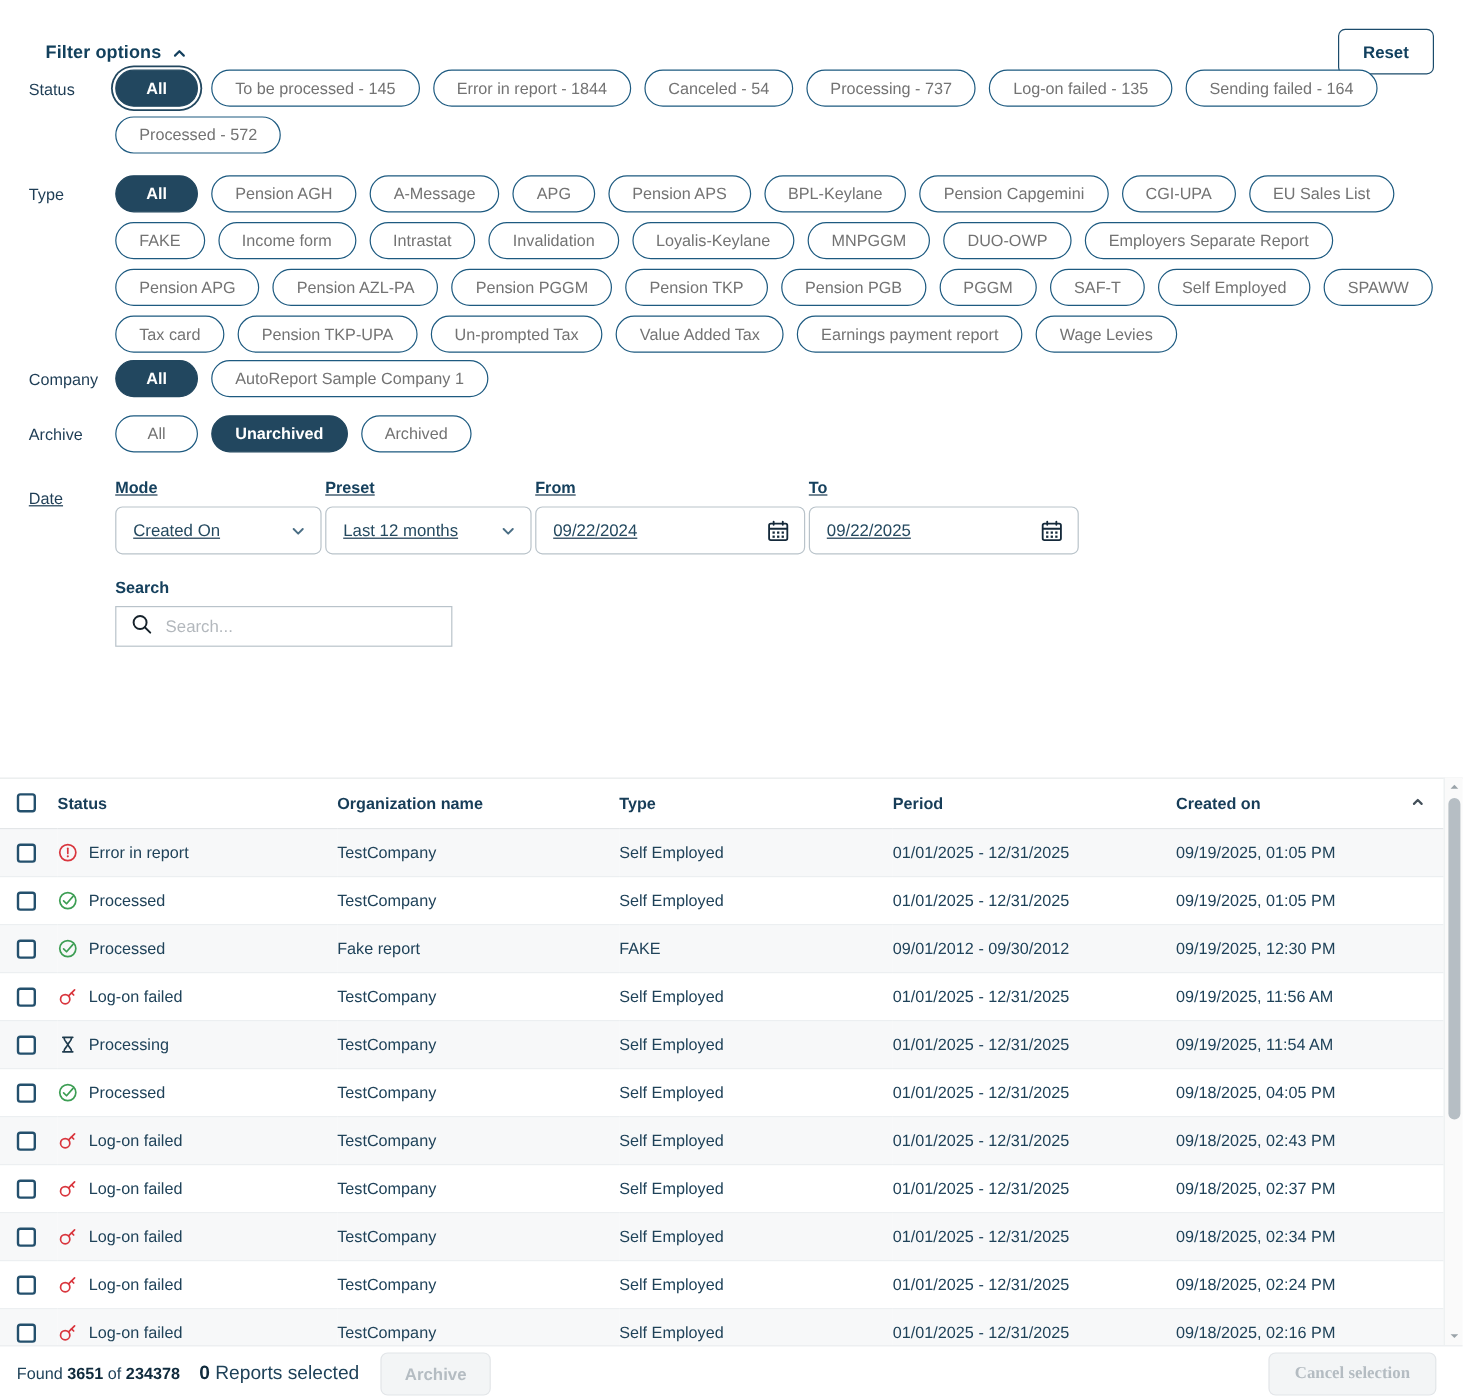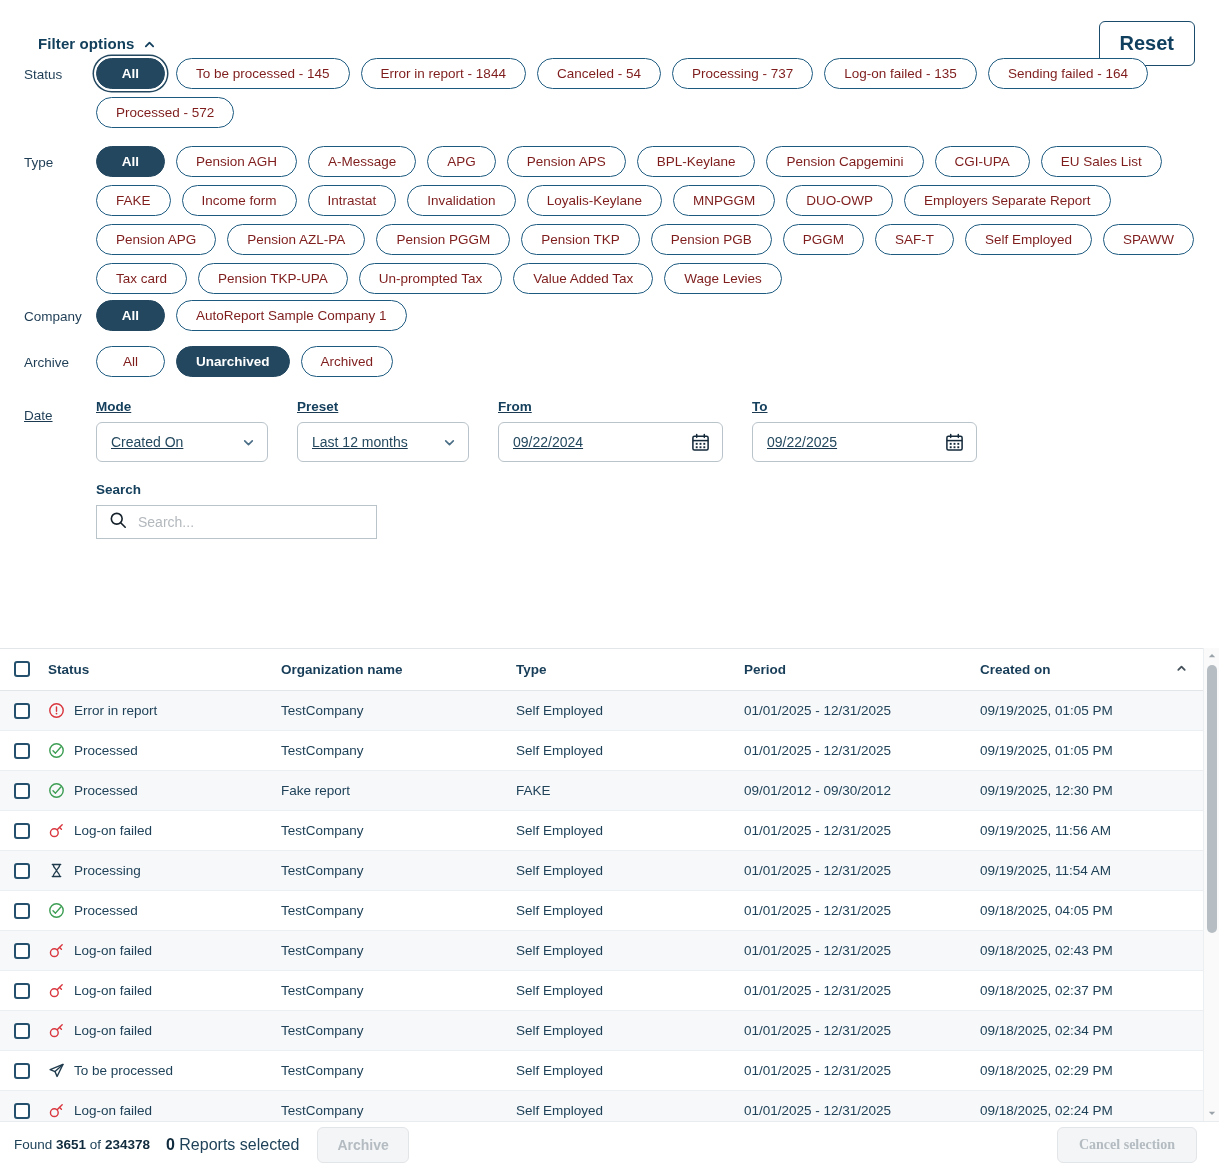--- a/index.html
+++ b/index.html
@@ -28,21 +28,21 @@
     width: 11px; height: 11px; position: relative; top: 1px;
   }
   .caret-up svg { display: block; }
   .reset-btn {
     margin-left: auto;
     border: 1px solid #1b4b6b;
     border-radius: 6px;
     background: #fff;
     color: #11405e;
     font-family: "Liberation Sans", sans-serif;
-    font-size: 20px; font-weight: bold;
+    font-size: 14px; font-weight: bold;
     padding: 10px 20px;
     cursor: pointer;
   }
 
   .frow {
     display: flex;
     padding: 0 24px 0 24px;
     margin-top: 2px;
   }
   .frow-label {
@@ -55,21 +55,21 @@
   }
   .pills {
     display: flex; flex-wrap: wrap;
     gap: 8px 11px;
     flex: 1;
   }
   .pill {
     border: 1px solid #1d5a80;
     border-radius: 18px;
     background: #fff;
-    color: #7f1d1d;
+    color: #737373;
     font-family: "Liberation Sans", sans-serif;
     font-size: 13.5px;
     font-weight: 500;
     height: 31px;
     padding: 0 19px;
     display: inline-flex; align-items: center; justify-content: center;
     cursor: pointer;
     white-space: nowrap;
   }
   .pill.sel {
@@ -78,21 +78,21 @@
     border-color: #22475f;
     font-weight: bold;
   }
   .pill.sel.focus {
     box-shadow: 0 0 0 2px #ffffff, 0 0 0 3.5px #22475f;
   }
   .pill.all { min-width: 69px; }
 
   
   .date-row { display: flex; padding: 0 24px; margin-top: 22px; text-decoration: underline; }
-  .date-fields { display: flex; gap: 29px; }
+  .date-fields { display: flex; gap: 3px; }
   .field { display: flex; flex-direction: column; }
   .field-label {
     font-size: 13.5px; font-weight: bold; color: #15405d;
     margin-bottom: 8px;
   }
   .select-box, .date-box {
     border: 1px solid #b9c3ca;
     border-radius: 6px;
     background: #fff;
     height: 40px;
@@ -273,20 +273,21 @@
           <button class="pill">Pension TKP</button>
           <button class="pill">Pension PGB</button>
           <button class="pill">PGGM</button>
           <button class="pill">SAF-T</button>
           <button class="pill">Self Employed</button>
           <button class="pill">SPAWW</button>
           <button class="pill">Tax card</button>
           <button class="pill">Pension TKP-UPA</button>
           <button class="pill">Un-prompted Tax</button>
           <button class="pill">Value Added Tax</button>
+          <button class="pill">Earnings payment report</button>
           <button class="pill">Wage Levies</button>
         </div>
       </div>
       <div class="frow" style="margin-top: 6px;">
         <div class="frow-label">Company</div>
         <div class="pills">
           <button class="pill sel all">All</button>
           <button class="pill">AutoReport Sample Company 1</button>
         </div>
       </div>
@@ -570,38 +571,20 @@
             <td class="c-type">Self Employed</td>
             <td class="c-period">01/01/2025 - 12/31/2025</td>
             <td class="c-created">09/18/2025, 02:34 PM</td>
           </tr>
           <tr>
             <td class="c-check" style="padding-left:14px"><span class="cb"></span></td>
             <td class="c-status">
               <span class="status-cell">
                 <span>
                   <svg class="sicon" viewBox="0 0 18 18">
-                    <path d="M15.8 2.6 L2.3 8.1 L7.4 10.1 L9.6 15.3 Z" fill="none" stroke="#1f3b4d" stroke-width="1.5" stroke-linejoin="round"></path>
-                    <path d="M7.4 10.1 L15.8 2.6" fill="none" stroke="#1f3b4d" stroke-width="1.5" stroke-linecap="round"></path>
-                  </svg>
-                </span>
-                <span>To be processed</span>
-              </span>
-            </td>
-            <td class="c-org">TestCompany</td>
-            <td class="c-type">Self Employed</td>
-            <td class="c-period">01/01/2025 - 12/31/2025</td>
-            <td class="c-created">09/18/2025, 02:29 PM</td>
-          </tr>
-          <tr>
-            <td class="c-check" style="padding-left:14px"><span class="cb"></span></td>
-            <td class="c-status">
-              <span class="status-cell">
-                <span>
-                  <svg class="sicon" viewBox="0 0 18 18">
                     <circle cx="6.7" cy="11.3" r="4.1" fill="none" stroke="#d9363e" stroke-width="1.5"></circle>
                     <path d="M9.7 8.3 L15 3" stroke="#d9363e" stroke-width="1.5" stroke-linecap="round"></path>
                     <path d="M12.3 5.7 L14.2 7.6" stroke="#d9363e" stroke-width="1.5" stroke-linecap="round"></path>
                   </svg>
                 </span>
                 <span>Log-on failed</span>
               </span>
             </td>
             <td class="c-org">TestCompany</td>
             <td class="c-type">Self Employed</td>

